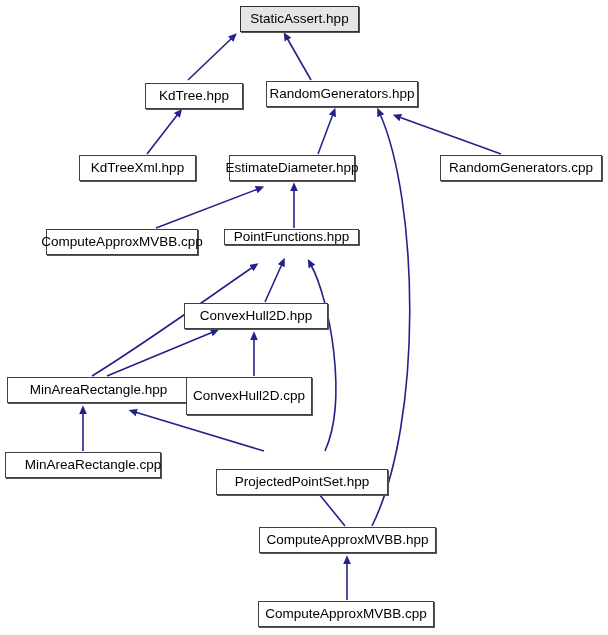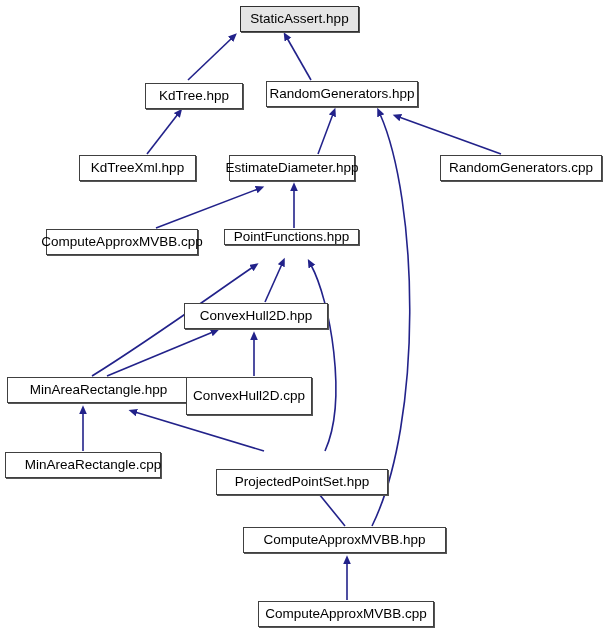--- a/index.html
+++ b/index.html
@@ -82,17 +82,17 @@
       <div class="node" style="left: 79px; top: 155px; width: 117px; height: 26px;">KdTreeXml.hpp</div>
       <div class="node" style="left: 229px; top: 155px; width: 126px; height: 26px;">EstimateDiameter.hpp</div>
       <div class="node" style="left: 440px; top: 155px; width: 162px; height: 26px;">RandomGenerators.cpp</div>
       <div class="node" style="left: 46px; top: 229px; width: 152px; height: 26px;">ComputeApproxMVBB.cpp</div>
       <div class="node" style="left: 224px; top: 229px; width: 135px; height: 16px;">PointFunctions.hpp</div>
       <div class="node" style="left: 184px; top: 303px; width: 144px; height: 26px;">ConvexHull2D.hpp</div>
       <div class="node" style="left: 7px; top: 377px; width: 183px; height: 26px;">MinAreaRectangle.hpp</div>
       <div class="node" style="left: 186px; top: 377px; width: 126px; height: 38px;">ConvexHull2D.cpp</div>
       <div class="node" style="left: 5px; top: 452px; width: 156px; height: 26px; padding-left: 20px;">MinAreaRectangle.cpp</div>
       <div class="node" style="left: 216px; top: 452px; width: 172px; height: 26px; margin-top: 17px;">ProjectedPointSet.hpp</div>
-      <div class="node" style="left: 243px; top: 527px; width: 203px; height: 26px;">ComputeApproxMVBB.hpp</div>
+      <div class="node" style="left: 259px; top: 527px; width: 177px; height: 26px;">ComputeApproxMVBB.hpp</div>
       <div class="node" style="left: 258px; top: 601px; width: 176px; height: 26px;">ComputeApproxMVBB.cpp</div>
     </div>
 
 </div>
 
 </body></html>

